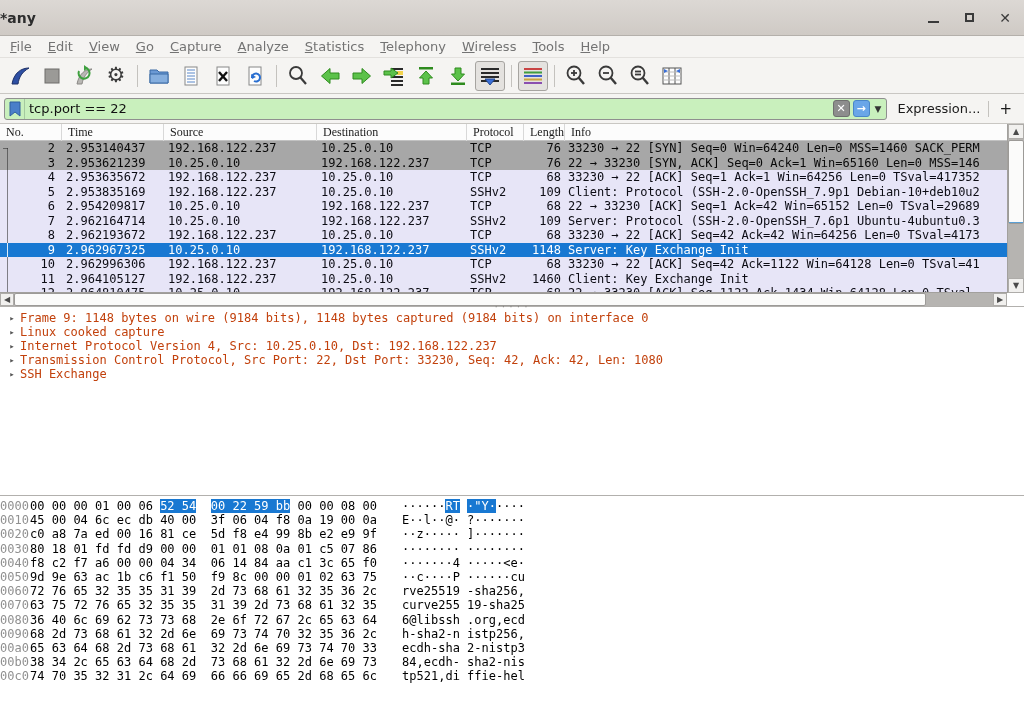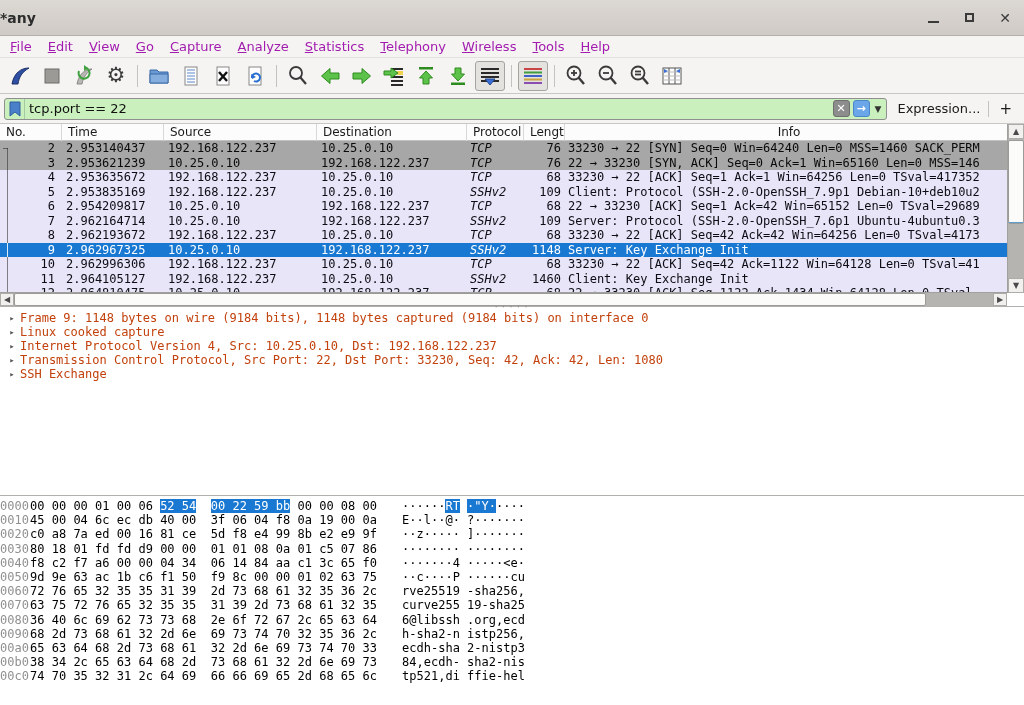--- a/index.html
+++ b/index.html
@@ -11,21 +11,21 @@
   .titlebar { height:36px; flex:0 0 36px; background:linear-gradient(#dcd8d4,#cfcac5); border-bottom:1px solid #b4b0ab; position:relative; display:flex; align-items:center; justify-content:flex-start; }
   .title-text { font-weight:bold; font-size:14px; color:#2d2d2d; }
   .win-controls { position:absolute; right:8px; top:0; height:100%; display:flex; align-items:center; gap:14px; }
   .win-btn { width:22px; height:22px; display:flex; align-items:center; justify-content:center; cursor:default; }
   .glyph-min { width:11px; height:2px; background:#3a3a3a; margin-top:8px; }
   .glyph-max { width:9px; height:9px; border:2px solid #3a3a3a; }
   .glyph-close { font-size:14px; font-weight:bold; color:#3a3a3a; line-height:1; }
 
   
   .menubar { height:22px; flex:0 0 22px; background:#f5f4f2; display:flex; align-items:center; padding-left:2px; border-bottom:1px solid #e3e1de; }
-  .menu-item { padding:2px 8px; font-size:13px; color:#a21caf; }
+  .menu-item { padding:2px 8px; font-size:13px; color:#737373; }
   .menu-item u { text-decoration:underline; }
 
   
   .toolbar { height:36px; flex:0 0 36px; background:#f5f4f2; border-bottom:1px solid #c9c7c3; display:flex; align-items:center; padding-left:4px; }
   .tb-btn { width:30px; height:30px; display:flex; align-items:center; justify-content:center; border:1px solid transparent; border-radius:3px; margin:0 1px; }
   .tb-btn.pressed { background:#e4e2df; border:1px solid #a6a4a0; }
   .tb-sep { width:1px; height:22px; background:#c4c2be; margin:0 5px; }
   .tb-btn svg { display:block; }
   .gear-glyph { font-size:21px; line-height:1; color:#3c3c3c; }
 
@@ -38,30 +38,30 @@
   .filter-clear { background:#8d8d8d; border:1px solid #6f6f6f; }
   .filter-apply { background:#6aa6e8; border:1px solid #4a86c8; }
   .filter-caret { font-size:9px; color:#333; margin:0 5px 0 2px; }
   .expression-label { margin-left:10px; font-size:13px; color:#1a1a1a; }
   .fb-sep { width:1px; height:16px; background:#c4c2be; margin:0 8px; }
   .add-filter { font-size:15px; color:#1a1a1a; padding:0 6px 0 2px; }
 
   
   .packet-list { height:183px; flex:0 0 183px; position:relative; background:#fff; overflow:hidden; border-bottom:1px solid #b2b0ad; }
   .plist-header { height:17px; display:flex; width:calc(100% - 17px); background:#fcfcfc; border-bottom:1px solid #c2c2c2; font-size:12px; }
-  .hcell { padding:1px 0 16px 6px; border-right:1px solid #d8d8d8; overflow:hidden; white-space:nowrap; flex:0 0 auto; }
-  .w-no{width:62px} .w-time{width:102px} .w-src{width:153px} .w-dst{width:150px} .w-proto{width:57px} .w-len{width:41px} .w-info{flex:1 1 auto; border-right:none;text-align:center;}
+  .hcell { padding:1px 0 16px 6px; border-right:1px solid #d8d8d8; overflow:hidden; white-space:nowrap; flex:0 0 auto;font-family:Liberation Serif, serif; }
+  .w-no{width:62px} .w-time{width:102px} .w-src{width:153px} .w-dst{width:150px} .w-proto{width:57px} .w-len{width:41px} .w-info{flex:1 1 auto; border-right:none;}
   .plist-rows { height:152px; width:calc(100% - 17px); overflow:hidden; font-family:"DejaVu Sans Mono","Liberation Mono",monospace; font-size:12px; position:relative; }
   .prow { display:flex; height:14.5px; line-height:14.5px; white-space:nowrap; position:relative; }
   .prow .cell { overflow:hidden; flex:0 0 auto; }
   .c-no { width:62px; text-align:right; padding-right:7px; }
   .c-time { width:102px; padding-left:4px; }
   .c-source { width:153px; padding-left:4px; }
   .c-destination { width:150px; padding-left:4px; }
-  .c-protocol { width:57px; padding-left:3px;font-style:italic; }
+  .c-protocol { width:57px; padding-left:3px; }
   .c-length { width:41px; text-align:right; padding-right:4px; }
   .c-info { flex:1 1 auto; padding-left:3px; }
   .prow.gray { background:#a7a7a7; color:#0a0a0a; }
   .prow.lavender { background:#e7e5f7; color:#0c0c14; }
   .prow.selected { background:#1878d2; color:#fff; }
   .prow::before { content:""; position:absolute; left:7px; top:0; bottom:0; width:1px; background:rgba(40,40,40,.55); }
   .prow.selected::before { background:rgba(255,255,255,.85); }
   .prow.bracket-start::before { top:50%; }
   .prow.bracket-start::after { content:""; position:absolute; left:3px; top:50%; width:5px; height:1px; background:rgba(40,40,40,.55); }
 

